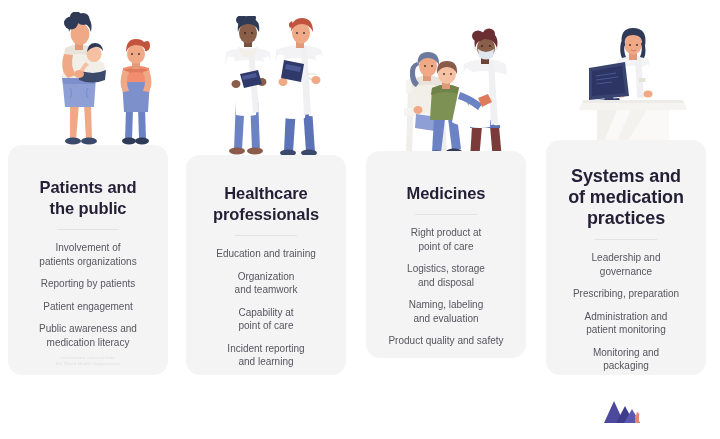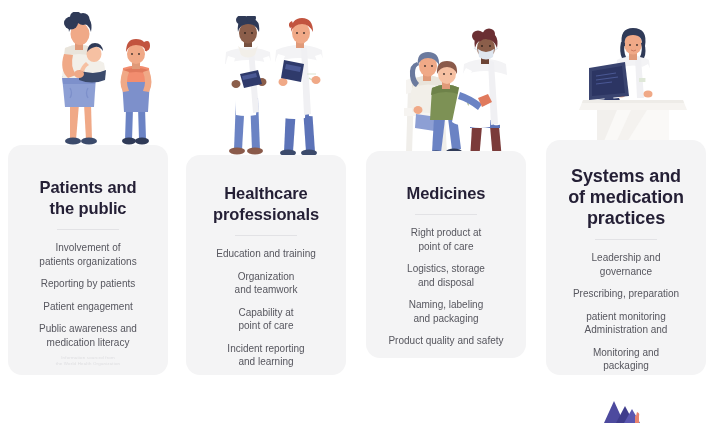--- a/index.html
+++ b/index.html
@@ -399,21 +399,21 @@
         <div class="bullet">
           <div>Right product at</div>
           <div>point of care</div>
         </div>
         <div class="bullet">
           <div>Logistics, storage</div>
           <div>and disposal</div>
         </div>
         <div class="bullet">
           <div>Naming, labeling</div>
-          <div>and packaging</div>
+          <div>and evaluation</div>
         </div>
         <div class="bullet">
           <div>Product quality and safety</div>
         </div>
       </div>
     </div>
 
     <div class="card c4">
       <div class="card-title">
         <div>Systems and</div>
@@ -423,22 +423,22 @@
       <div class="divider"></div>
       <div class="bullets">
         <div class="bullet">
           <div>Leadership and</div>
           <div>governance</div>
         </div>
         <div class="bullet">
           <div>Prescribing, preparation</div>
         </div>
         <div class="bullet">
+          <div>Administration and</div>
           <div>patient monitoring</div>
-          <div>Administration and</div>
         </div>
         <div class="bullet">
           <div>Monitoring and</div>
           <div>packaging</div>
         </div>
       </div>
     </div>
 
   </div>
 

